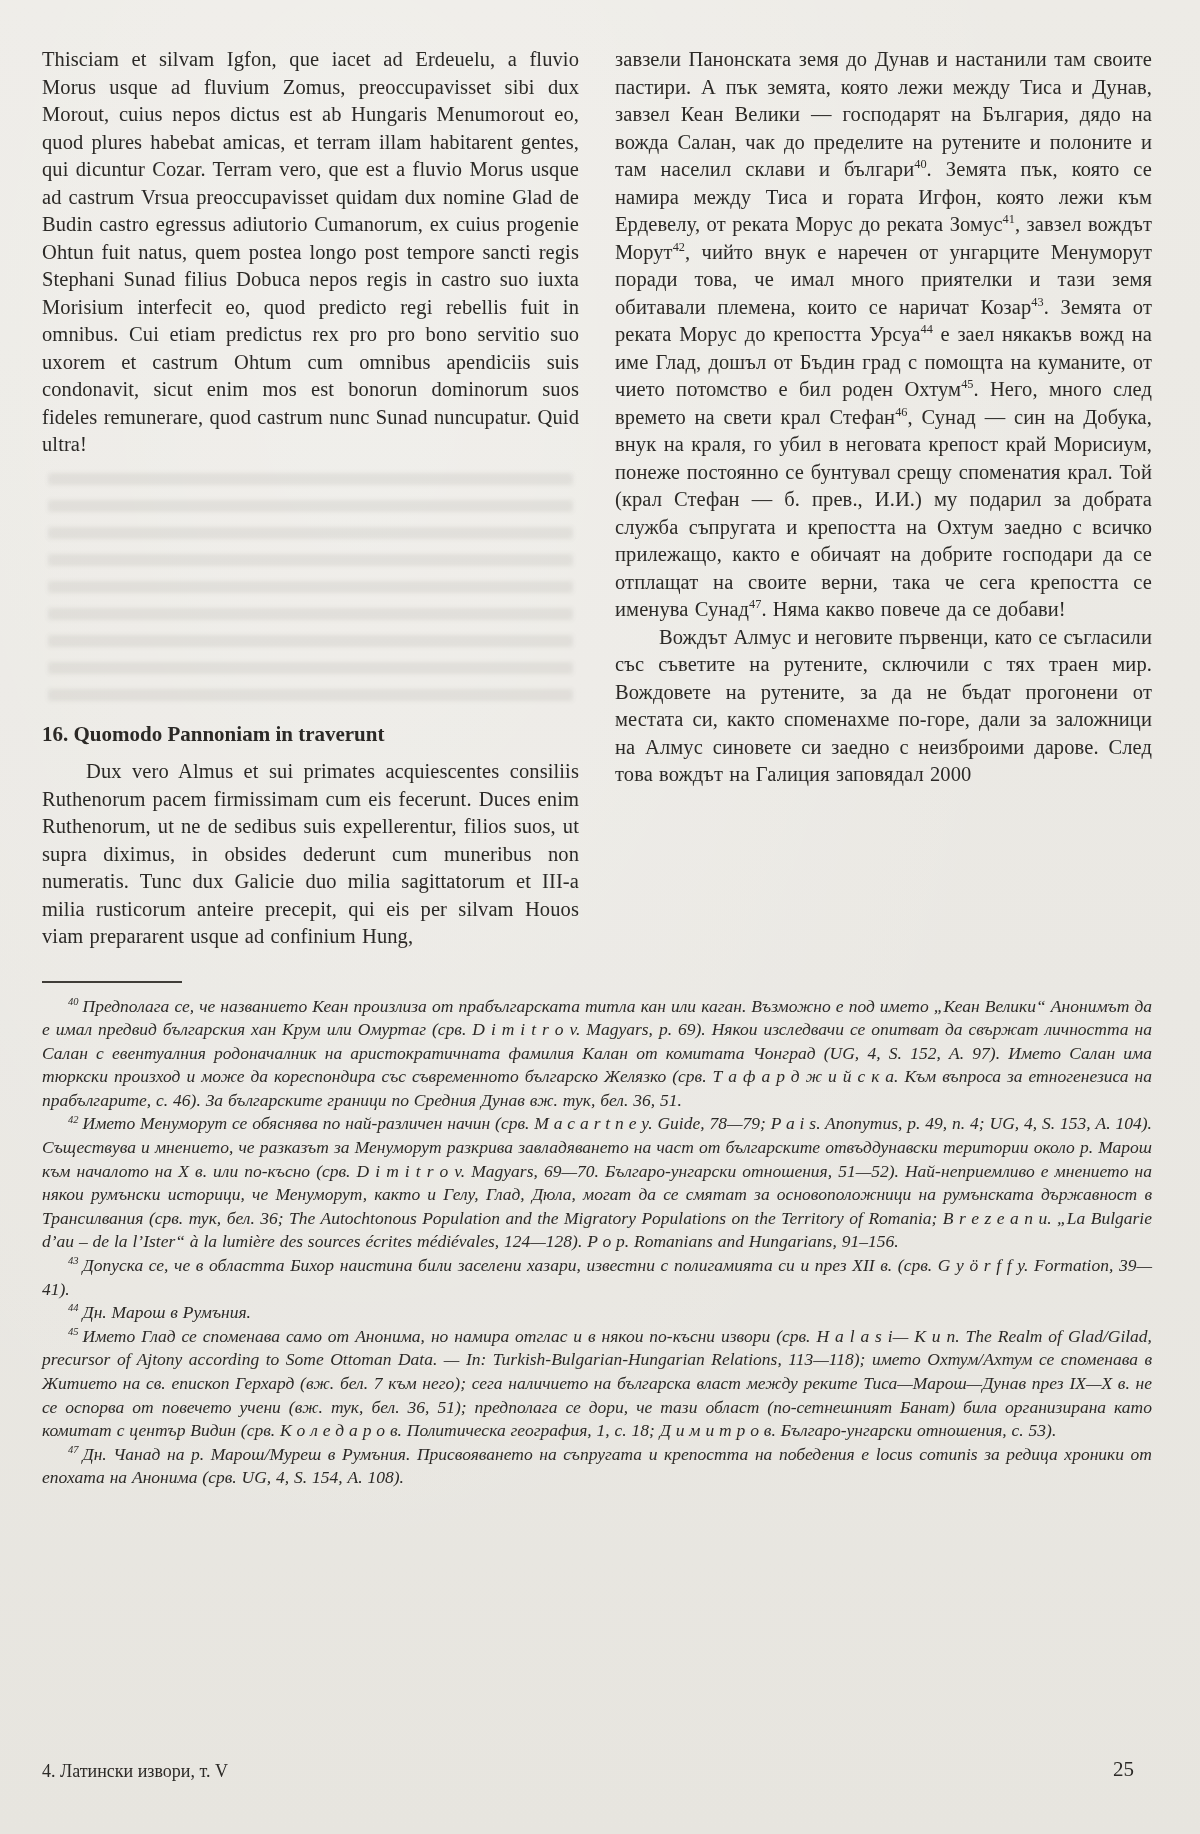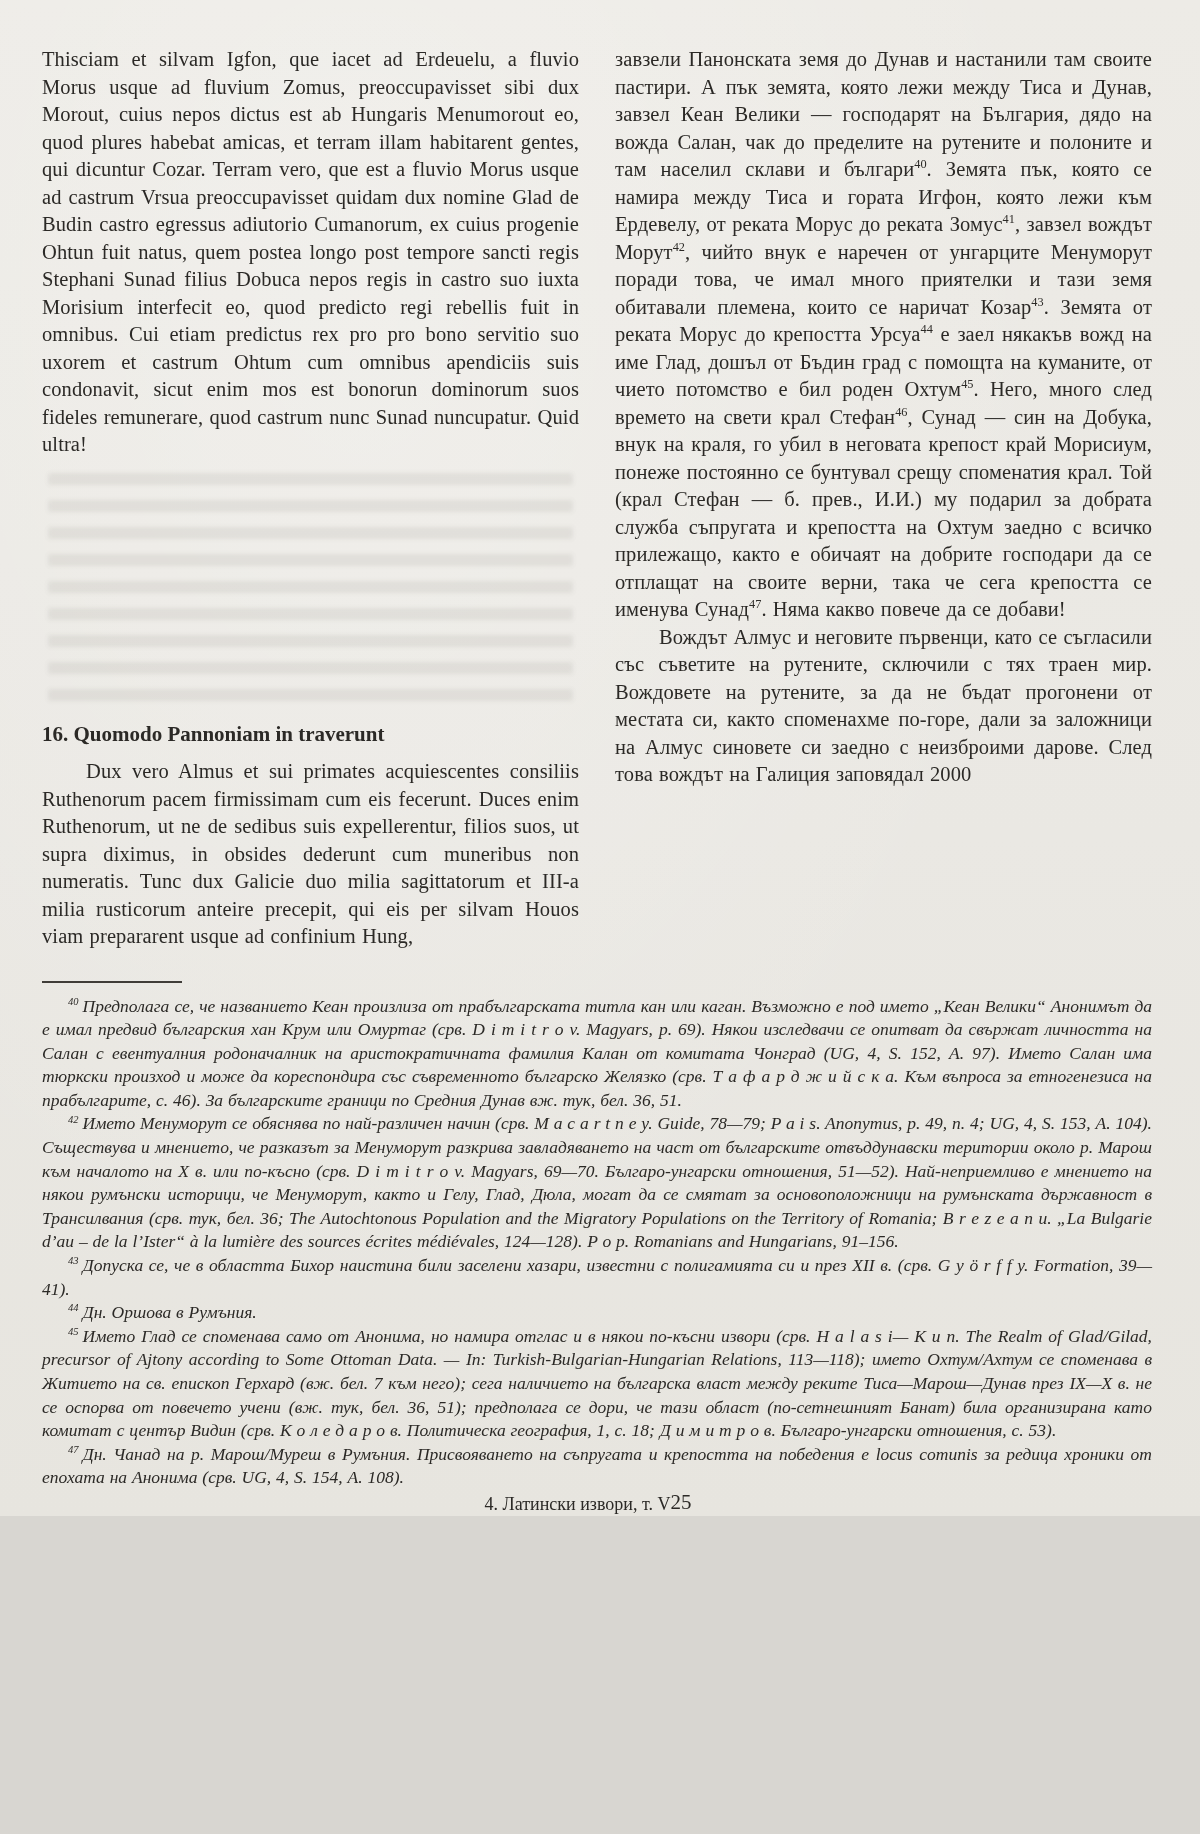--- a/index.html
+++ b/index.html
@@ -3,21 +3,21 @@
 <meta charset="utf-8">
 <style>
   html, body {
     margin: 0;
     padding: 0;
     background: #d8d6d1;
   }
   .page {
     position: relative;
     width: 1200px;
-    height: 1516px;
+    height: 1834px;
     margin: 0 auto;
     box-sizing: border-box;
     padding: 46px 48px 40px 42px;
     background:
       radial-gradient(ellipse at 30% 20%, rgba(255,255,255,0.25), rgba(255,255,255,0) 60%),
       linear-gradient(180deg, #edebe6 0%, #eae8e3 55%, #e7e5df 100%);
     color: #2b2926;
     font-family: "Liberation Serif", "DejaVu Serif", serif;
     display: flex;
     flex-direction: column;
@@ -84,21 +84,21 @@
     font-size: 17.5px;
     line-height: 23.6px;
     text-align: justify;
     text-indent: 26px;
     word-spacing: 0.5px;
   }
   .footnote sup { margin-right: 4px; }
   .footer {
     margin-top: auto;
     display: flex;
-    justify-content: center;
+    justify-content: space-between;
     align-items: flex-end;
     padding-bottom: 12px;
   }
   .footer-left { font-size: 18px; }
   .page-num { font-size: 21px; padding-right: 18px; }
 </style>
 </head>
 <body>
 
 <div class="page">
@@ -122,21 +122,21 @@
   <div class="footnote-sep"></div>
 
   <div class="footnotes">
   <p class="footnote"><sup>40</sup><span>Предполага се, че названието Кеан произлиза от прабългарската титла кан или каган. Възможно е под името „Кеан Велики“ Анонимът да е имал предвид българския хан Крум или Омуртаг (срв. D i m i t r o v. Magyars, p. 69). Някои изследвачи се опитват да свържат личността на Салан с евентуалния родоначалник на аристократичната фамилия Калан от комитата Чонград (UG, 4, S. 152, А. 97). Името Салан има тюркски произход и може да кореспондира със съвременното българско Желязко (срв. Т а ф а р д ж и й с к а. Към въпроса за етногенезиса на прабългарите, с. 46). За българските граници по Средния Дунав вж. тук, бел. 36, 51.</span></p>
 
 
   <p class="footnote"><sup>42</sup><span>Името Менуморут се обяснява по най-различен начин (срв. M a c a r t n e y. Guide, 78—79; P a i s. Anonymus, p. 49, n. 4; UG, 4, S. 153, А. 104). Съществува и мнението, че разказът за Менуморут разкрива завладяването на част от българските отвъддунавски територии около р. Марош към началото на X в. или по-късно (срв. D i m i t r o v. Magyars, 69—70. Българо-унгарски отношения, 51—52). Най-неприемливо е мнението на някои румънски историци, че Менуморут, както и Гелу, Глад, Дюла, могат да се смятат за основоположници на румънската държавност в Трансилвания (срв. тук, бел. 36; The Autochtonous Population and the Migratory Populations on the Territory of Romania; B r e z e a n u. „La Bulgarie d’au – de la l’Ister“ à la lumière des sources écrites médiévales, 124—128). P o p. Romanians and Hungarians, 91–156.</span></p>
 
   <p class="footnote"><sup>43</sup><span>Допуска се, че в областта Бихор наистина били заселени хазари, известни с полигамията си и през XII в. (срв. G y ö r f f y. Formation, 39—41).</span></p>
 
-  <p class="footnote"><sup>44</sup><span>Дн. Оршова в Румъния.</span></p>
+  <p class="footnote"><sup>44</sup><span>Дн. Марош в Румъния.</span></p>
 
   <p class="footnote"><sup>45</sup><span>Името Глад се споменава само от Анонима, но намира отглас и в някои по-късни извори (срв. H a l a s i— K u n. The Realm of Glad/Gilad, precursor of Ajtony according to Some Ottoman Data. — In: Turkish-Bulgarian-Hungarian Relations, 113—118); името Охтум/Ахтум се споменава в Житието на св. епископ Герхард (вж. бел. 7 към него); сега наличието на българска власт между реките Тиса—Марош—Дунав през IX—X в. не се оспорва от повечето учени (вж. тук, бел. 36, 51); предполага се дори, че тази област (по-сетнешният Банат) била организирана като комитат с център Видин (срв. К о л е д а р о в. Политическа география, 1, с. 18; Д и м и т р о в. Българо-унгарски отношения, с. 53).</span></p>
 
 
   <p class="footnote"><sup>47</sup><span>Дн. Чанад на р. Марош/Муреш в Румъния. Присвояването на съпругата и крепостта на победения е locus comunis за редица хроники от епохата на Анонима (срв. UG, 4, S. 154, А. 108).</span></p>
 </div>
 
   <div class="footer">
     <span class="footer-left">4. Латински извори, т. V</span>
     <span class="page-num">25</span>

